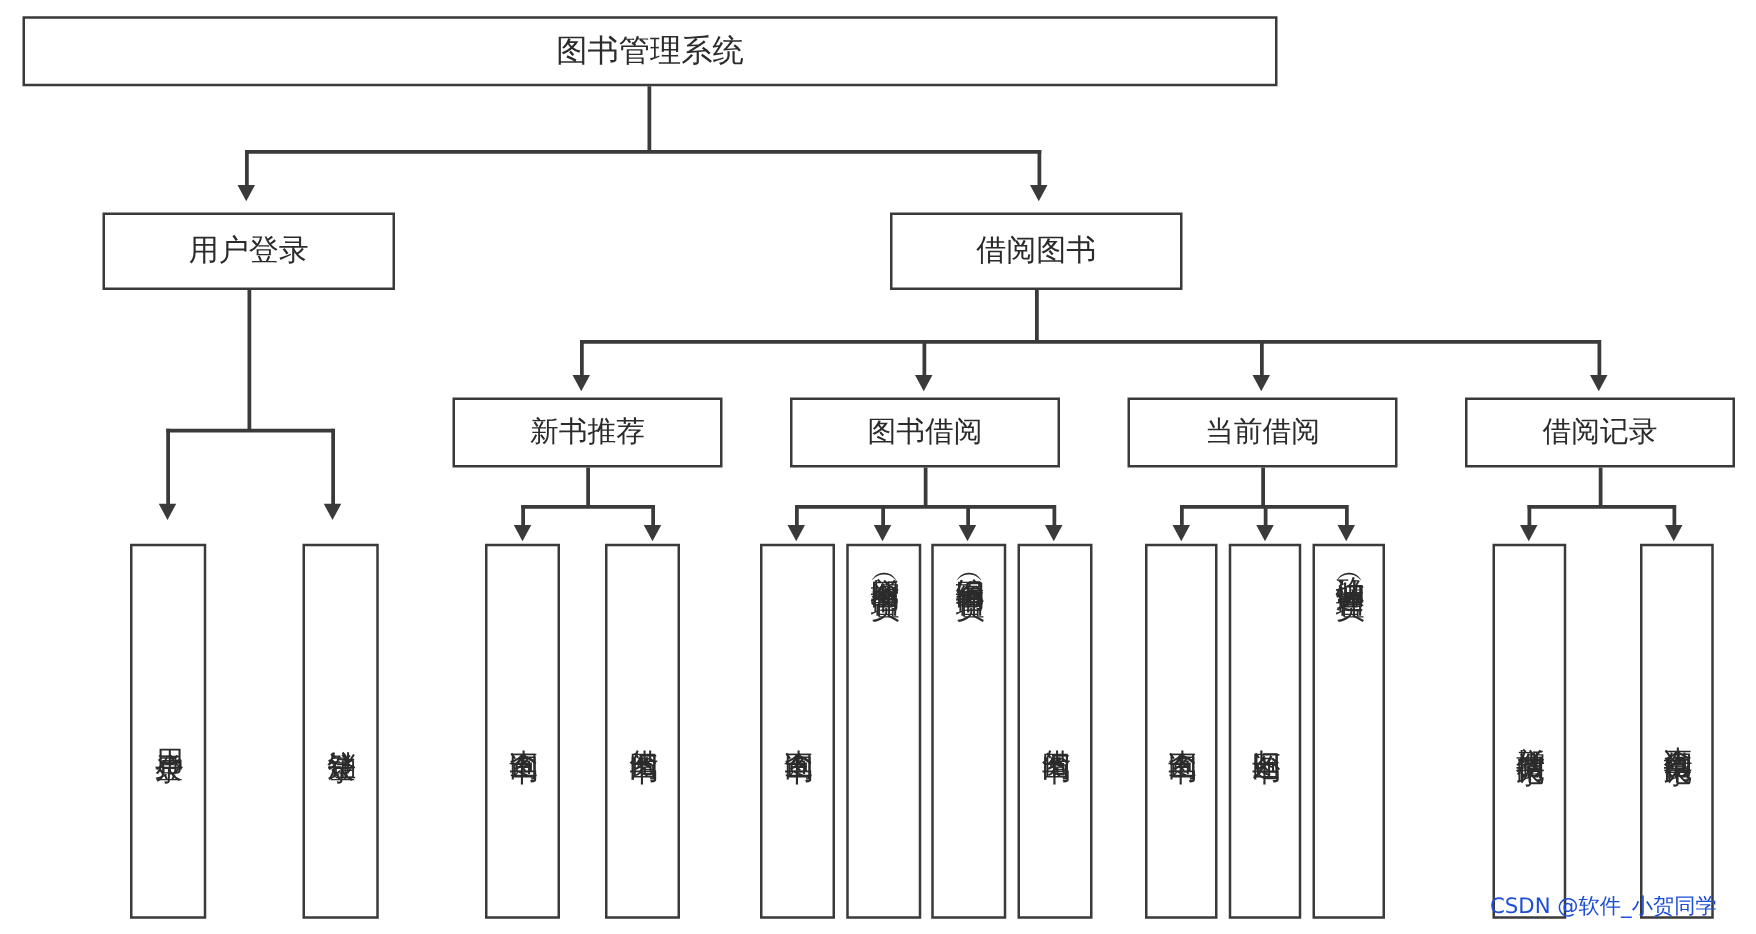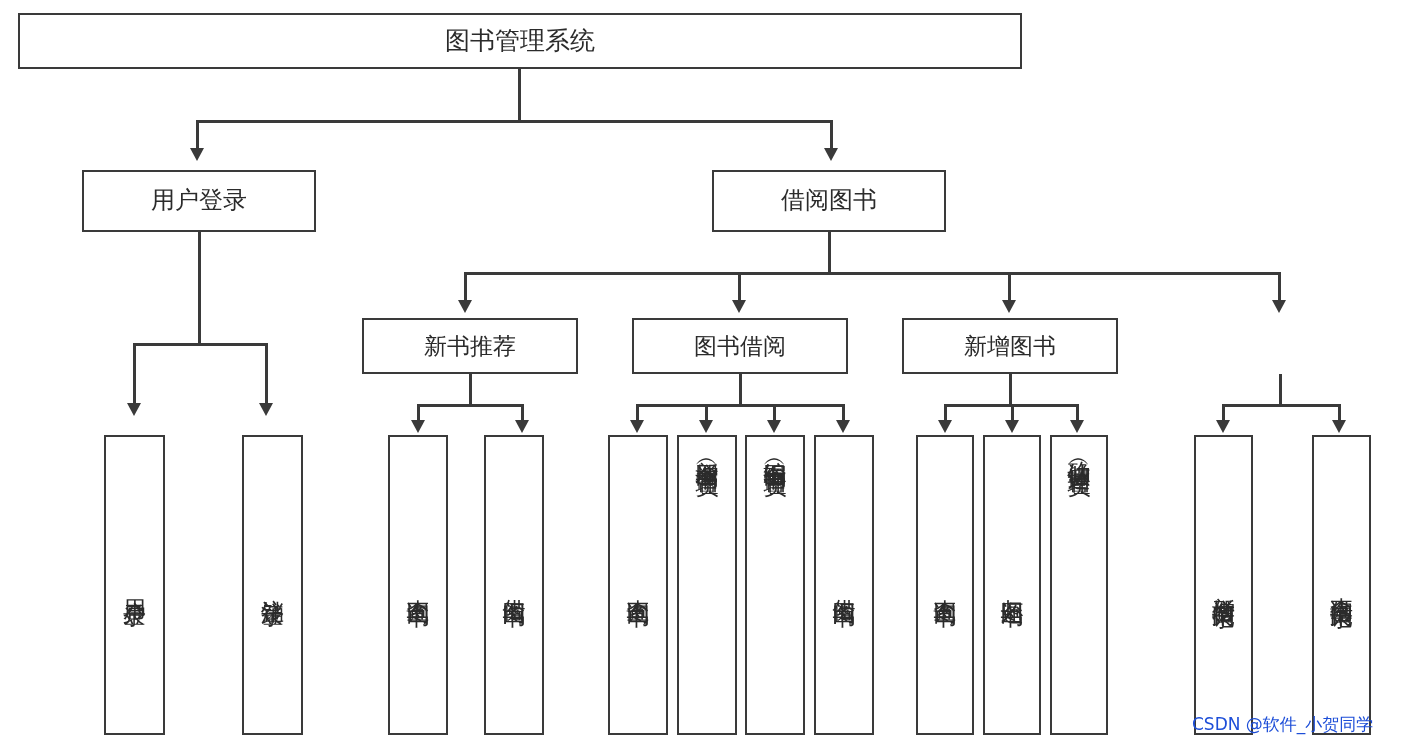--- a/index.html
+++ b/index.html
@@ -124,21 +124,24 @@
   <div class="conn vline" style="left:1278px;top:272px;width:2.5px;height:30px;"></div>
   <div class="arrow" style="left:1272px;top:300px;"></div>
 
   <div class="node lvl3" style="left:362px;top:318px;width:216px;height:56px;">
     <span class="label">新书推荐</span>
   </div>
   <div class="node lvl3" style="left:632px;top:318px;width:216px;height:56px;">
     <span class="label">图书借阅</span>
   </div>
   <div class="node lvl3" style="left:902px;top:318px;width:216px;height:56px;">
-    <span class="label">新增图书</span>
+    <span class="label">当前借阅</span>
+  </div>
+  <div class="node lvl3" style="left:1172px;top:318px;width:216px;height:56px;">
+    <span class="label">借阅记录</span>
   </div>
 
   <div class="conn vline" style="left:469px;top:374px;width:2.5px;height:32px;"></div>
   <div class="conn hline" style="left:417px;top:404px;width:106px;height:2.5px;"></div>
   <div class="conn vline" style="left:417px;top:404px;width:2.5px;height:18px;"></div>
   <div class="arrow" style="left:411px;top:420px;"></div>
   <div class="conn vline" style="left:521px;top:404px;width:2.5px;height:18px;"></div>
   <div class="arrow" style="left:515px;top:420px;"></div>
 
   <div class="conn vline" style="left:739px;top:374px;width:2.5px;height:32px;"></div>

